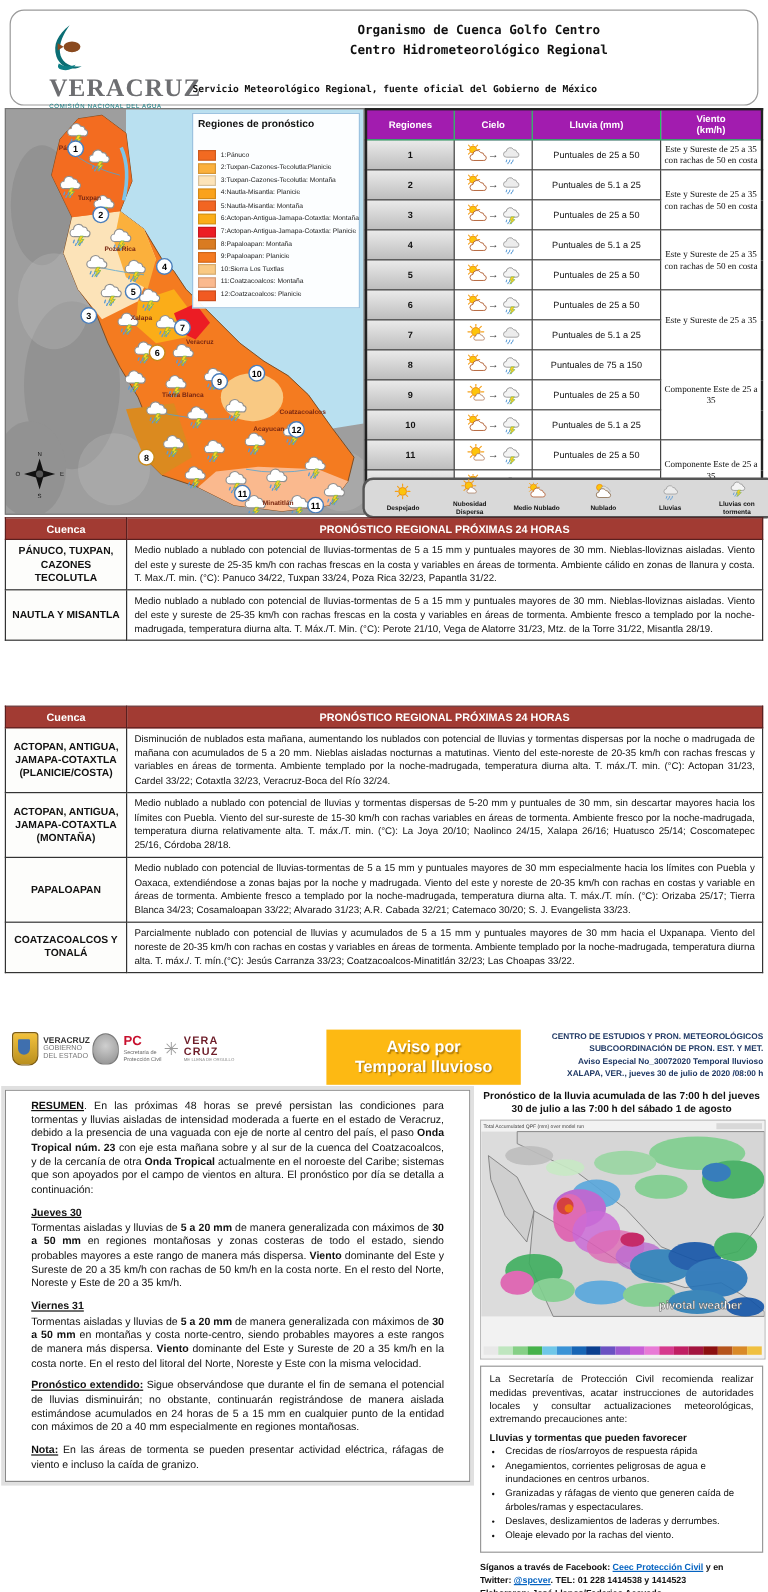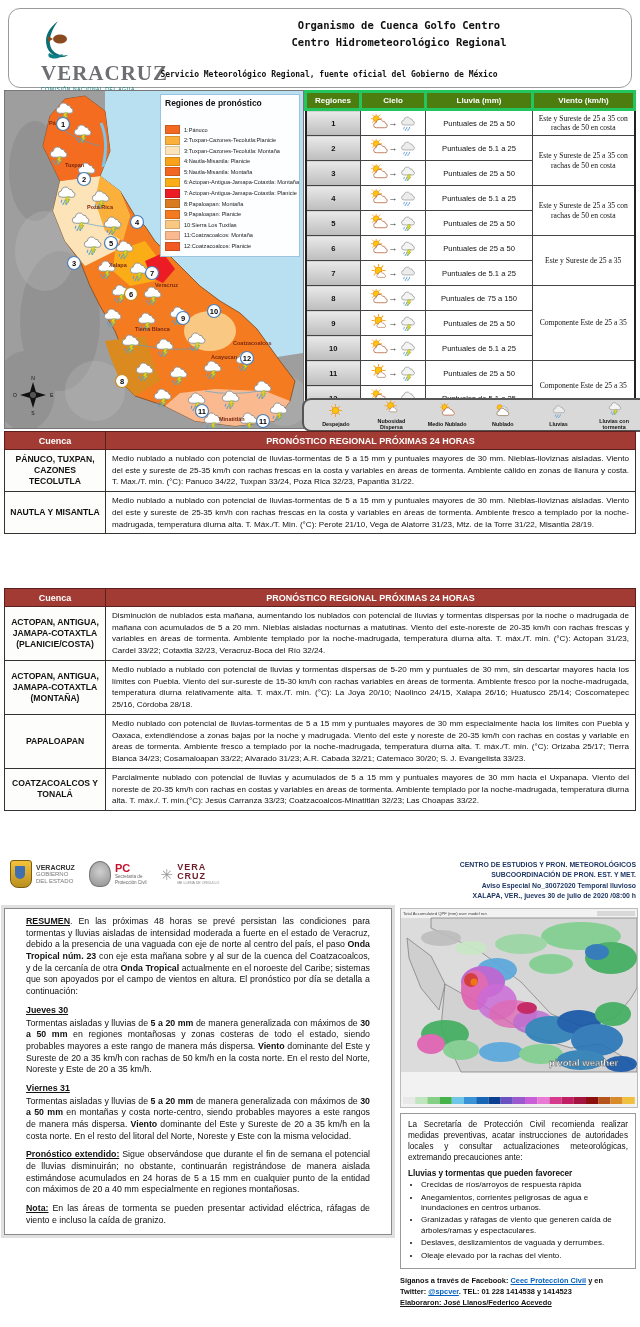--- a/index.html
+++ b/index.html
@@ -22,21 +22,21 @@
   #map{top:90px;left:4px;width:298px;height:337px;border:1px solid #777;background:#9e9e9e;overflow:hidden;}
   #map-legend{position:absolute;top:3px;right:3px;width:130px;background:rgba(255,255,255,.95);border:1px solid #9cc3e0;padding:3px 4px 4px 4px;}
   #map-legend .t{font-size:8.5px;font-weight:bold;margin-bottom:17px;}
   .leg-row{display:flex;align-items:center;margin:1.6px 0;}
   .chip{width:13px;height:7px;margin-right:4px;flex:none;border:.5px solid rgba(0,0,0,.15);}
   .leg-lab{font-size:5.6px;color:#222;white-space:nowrap;}
 
   
   #rtable{top:90px;left:304px;width:332px;}
   table.regions{border-collapse:collapse;width:332px;border:2px solid #222;}
-  table.regions th{background:#4d7c0f;color:#fff;font-size:8px;padding:3px 8px;border:3px solid #22c55e;}
+  table.regions th{background:#a21caf;color:#fff;font-size:8px;padding:3px 18px;border:1px solid #22c55e;}
   table.regions td{border:1px solid #444;font-size:7.6px;text-align:center;padding:1px;height:22px;}
   td.regno{background:linear-gradient(#e9e9e9,#bdbdbd);font-weight:bold;font-size:9px;width:42px;}
   td.sky{width:62px;}
   td.rain{width:104px;font-size:7.8px;}
   td.wind{font-size:7.6px;line-height:1.25;font-family:Liberation Serif, serif;}
   .skywrap{display:flex;align-items:center;justify-content:center;gap:1px;}
   .wi{width:17px;height:17px;}
   .arrow{font-size:9px;font-weight:bold;color:#333;}
 
   
@@ -50,21 +50,21 @@
   .ftable th{background:#A23B33;color:#fff;font-size:9px;padding:3.5px 2px;border:1px solid #5a1f1f;}
   .ftable th.cu{width:96px;}
   .ftable td{border:1px solid #333;vertical-align:middle;}
   .ftable td.cuenca{font-weight:bold;font-size:8.6px;text-align:center;padding:2px;line-height:1.3;background:#fdfdfb;}
   .ftable td.body{font-size:8.1px;text-align:justify;padding:3px 6px;line-height:1.45;}
   #ft1{position:absolute;top:431px;}
   #ft2{position:absolute;top:588px;}
 
   
   #fbar{top:858px;left:4px;width:632px;height:48px;}
-  #gov-logos{position:absolute;left:6px;top:2px;display:flex;align-items:center;gap:14px;}
+  #gov-logos{position:absolute;left:6px;top:2px;display:flex;align-items:center;gap:2px;}
   .govlogo{display:flex;align-items:center;gap:4px;}
   .shield{width:20px;height:26px;background:linear-gradient(#f3c23c,#b98f1f);border-radius:3px 3px 8px 8px;border:1px solid #7c5b12;position:relative;}
   .shield:after{content:"";position:absolute;left:4px;top:5px;width:10px;height:13px;background:#3f6fae;border-radius:1px 1px 5px 5px;}
   .gl-txt .a{font-size:7px;font-weight:bold;color:#333;line-height:1.05;}
   .gl-txt .c{font-size:6px;color:#777;line-height:1.05;}
   .pc-emblem{width:20px;height:24px;background:radial-gradient(circle at 50% 40%,#cfcfcf,#8f8f8f);border-radius:50% 50% 40% 40%;border:1px solid #777;}
   .pc-txt .pc{font-size:11px;font-weight:bold;color:#c8102e;line-height:1;}
   .pc-txt .sub{font-size:4.6px;color:#666;line-height:1.15;}
   .vc-star{font-size:15px;color:#9a9a9a;line-height:1;}
   .vc-txt .w{font-size:9px;font-weight:bold;color:#6e1e2a;letter-spacing:1px;line-height:.95;}
@@ -648,39 +648,44 @@
     </div>
     <div class="govlogo">
       <div class="vc-star">✳</div>
       <div class="vc-txt">
         <div class="w">VERA</div>
         <div class="w">CRUZ</div>
         <div class="tag">ME LLENA DE ORGULLO</div>
       </div>
     </div>
   </div>
+  <div id="aviso-box">
+    <div>Aviso por</div>
+    <div>Temporal lluvioso</div>
+  </div>
   <div id="issuer">
     <div>CENTRO DE ESTUDIOS Y PRON. METEOROLÓGICOS</div>
     <div>SUBCOORDINACIÓN DE PRON.  EST. Y MET.</div>
     <div>Aviso Especial No_30072020 Temporal lluvioso</div>
     <div>XALAPA, VER., jueves 30 de julio de 2020 /08:00 h</div>
   </div>
 </div>
 
 <div id="leftbox" class="abs">
   <p><span class="b u">RESUMEN</span><span>. En las próximas 48 horas se prevé persistan las condiciones para tormentas y lluvias aisladas de intensidad moderada a fuerte en el estado de Veracruz, debido a la presencia de una vaguada con eje de norte al centro del país, el paso </span><span class="b">Onda Tropical núm. 23</span><span> con eje esta mañana sobre y al sur de la cuenca del Coatzacoalcos, y de la cercanía de otra </span><span class="b">Onda Tropical</span><span> actualmente en el noroeste del Caribe; sistemas que son apoyados por el campo de vientos en altura. El pronóstico por día se detalla a continuación:</span></p>
   <p class="hd"><span class="b u">Jueves 30</span></p>
   <p><span>Tormentas aisladas y lluvias  de </span><span class="b">5 a 20 mm</span><span> de manera generalizada con máximos de </span><span class="b">30 a 50 mm</span><span> en regiones montañosas y zonas costeras de todo el estado, siendo probables mayores a este rango de manera más dispersa. </span><span class="b">Viento</span><span> dominante del Este y Sureste de 20 a 35 km/h con rachas de 50 km/h en la costa norte. En el resto del Norte, Noreste y Este de 20 a 35 km/h.</span></p>
   <p class="hd"><span class="b u">Viernes 31</span></p>
   <p><span>Tormentas aisladas y lluvias de </span><span class="b">5 a 20 mm</span><span> de manera generalizada con máximos de </span><span class="b">30 a 50 mm</span><span> en montañas y costa norte-centro, siendo probables mayores a este rangos de manera más dispersa. </span><span class="b">Viento</span><span> dominante del Este y Sureste de 20 a 35 km/h en la costa norte. En el resto  del litoral del Norte, Noreste y Este con la misma velocidad.</span></p>
   <p><span class="b u">Pronóstico extendido:</span><span> Sigue observándose que durante el fin de semana el potencial de lluvias disminuirán; no obstante, continuarán registrándose de manera aislada estimándose acumulados en 24 horas de 5 a 15 mm en cualquier punto de la entidad con máximos de 20 a 40 mm especialmente en regiones montañosas.</span></p>
   <p style="margin-bottom:0"><span class="b u">Nota:</span><span> En las áreas de tormenta se pueden presentar actividad eléctrica, ráfagas de viento e incluso la caída de granizo.</span></p>
 </div>
 
 <div id="rightcol" class="abs">
+  <div id="rm-title">Pronóstico de la lluvia acumulada de las 7:00 h del jueves 30 de julio a las 7:00 h del sábado 1 de agosto</div>
   <svg id="rainmap" viewBox="0 0 236 198">
     <rect width="236" height="198" fill="#f2f2f2"></rect>
     <text x="2" y="6" font-size="4.2" fill="#444">Total Accumulated QPF (mm) over model run</text>
     <rect x="196" y="2" width="38" height="5" fill="#d8d8d8"></rect>
     <g transform="translate(0,9)">
       <rect width="236" height="154" fill="#dcdcdc"></rect>
       <g stroke="#777" stroke-width=".7" fill="#cfcfcf">
         <path d="M6 20 L30 38 L44 66 L38 92 L20 70 L8 40 Z"></path>
         <path d="M30 10 L80 34 L120 64 L150 96 L180 108 L214 100 L230 80 L236 70 L236 0 L30 0 Z" fill="#d6d6d6"></path>
         <path d="M44 66 L90 92 L130 118 L170 130 L200 126 L224 140 L236 150 L236 154 L60 154 L40 110 Z" fill="#d2d2d2"></path>
@@ -738,21 +743,21 @@
       <rect x="219.6" width="12.2" height="7" fill="#f0c040"></rect>
     </g>
   </svg>
   <div id="protbox">
     <p>La Secretaría de Protección Civil recomienda realizar medidas preventivas, acatar instrucciones de autoridades locales y consultar actualizaciones meteorológicas, extremando precauciones ante:</p>
     <div class="bh">Lluvias y tormentas que pueden favorecer</div>
     <ul>
       <li>Crecidas de ríos/arroyos de respuesta rápida</li>
       <li>Anegamientos, corrientes peligrosas de agua e inundaciones en centros urbanos.</li>
       <li>Granizadas y ráfagas de viento que generen caída de árboles/ramas y espectaculares.</li>
-      <li>Deslaves, deslizamientos de vaguada y derrumbes.</li>
+      <li>Deslaves, deslizamientos de laderas y derrumbes.</li>
       <li>Oleaje elevado por la rachas del viento.</li>
     </ul>
   </div>
   <div id="social">
     <div>
       <span>Síganos a través de Facebook: </span><a href="#">Ceec Protección Civil</a><span> y en</span>
     </div>
     <div>
       <span>Twitter: </span><a href="#">@spcver</a><span>.  TEL:  01 228 1414538 y 1414523</span>
     </div>

